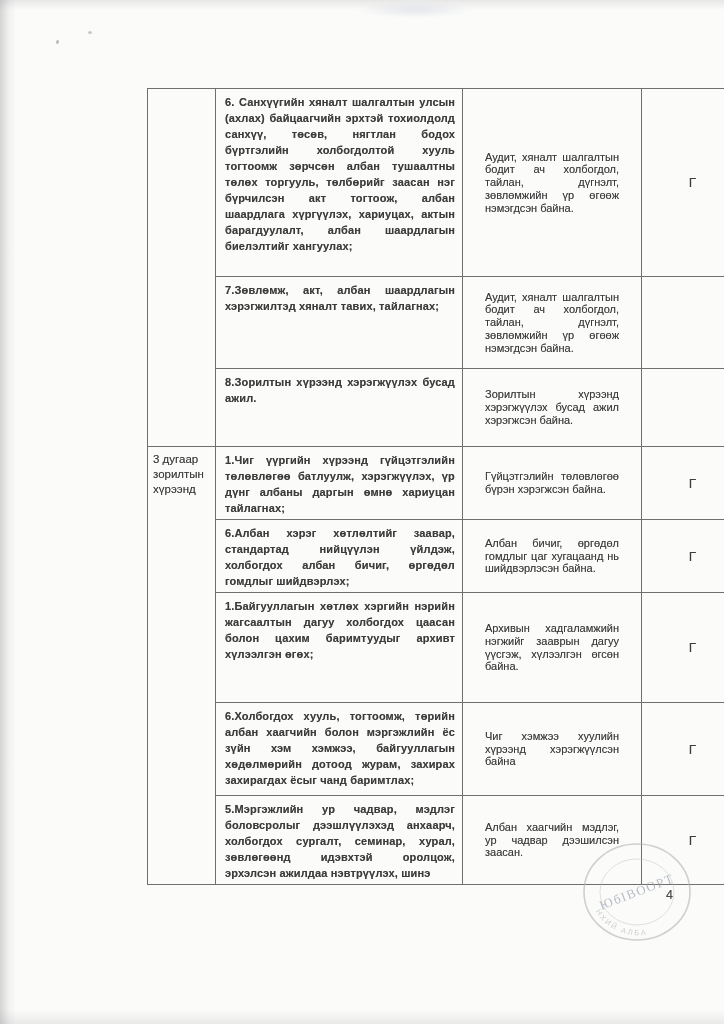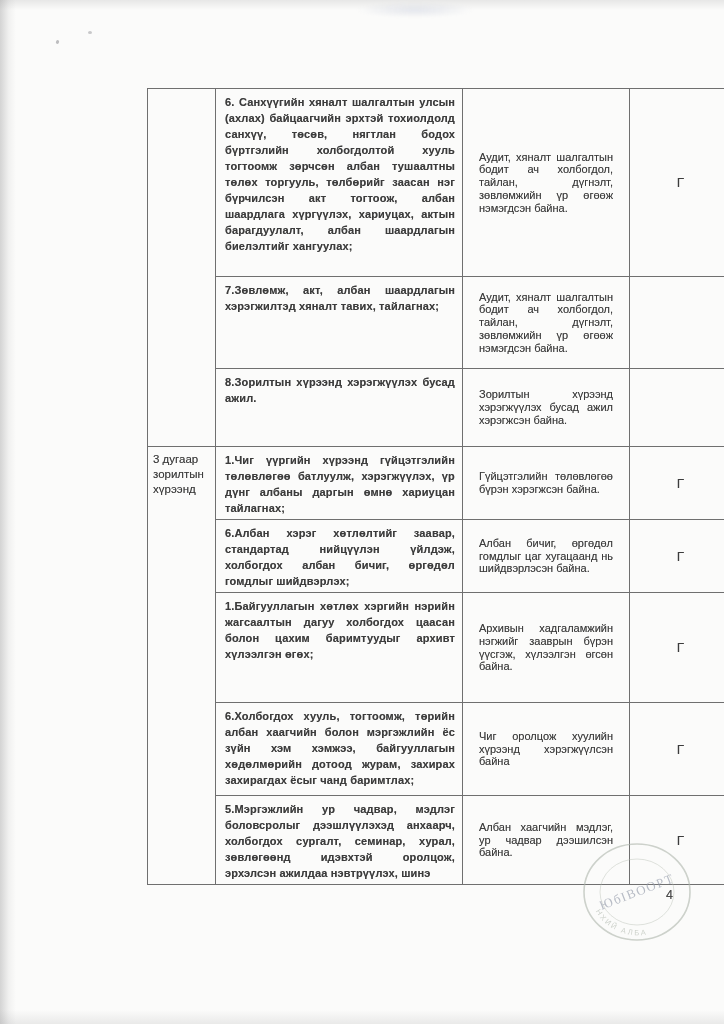--- a/index.html
+++ b/index.html
@@ -57,21 +57,21 @@
     width:230px;vertical-align:top;
     font-size:11px;line-height:16px;
     letter-spacing:.15px;
     padding:5px 7px 3px 9px;
     text-align:justify;
     font-weight:bold;
   }
   td.c3{
     width:134px;vertical-align:middle;
     font-size:11px;line-height:12.8px;
-    padding:4px 16px;
+    padding:4px 22px;
     text-align:justify;
   }
   td.c4{
     width:99px;vertical-align:middle;
     text-align:center;
     font-size:13.5px;
   }
   tr.r1{height:188px;} tr.r2{height:92px;} tr.r3{height:78px;margin-top:6px;}
   tr.r4{height:69px;} tr.r5{height:67px;} tr.r6{height:110px;}
   tr.r7{height:93px;} tr.r8{height:88px;}
@@ -122,31 +122,31 @@
       <td class="c3 scan-text">Гүйцэтгэлийн төлөвлөгөө бүрэн хэрэгжсэн байна.</td>
       <td class="c4 scan-text">Г</td>
     </tr>
     <tr class="r5">
       <td class="c2 scan-text">6.Албан хэрэг хөтлөлтийг заавар, стандартад нийцүүлэн үйлдэж, холбогдох албан бичиг, өргөдөл гомдлыг шийдвэрлэх;</td>
       <td class="c3 scan-text">Албан бичиг, өргөдөл гомдлыг цаг хугацаанд нь шийдвэрлэсэн байна.</td>
       <td class="c4 scan-text">Г</td>
     </tr>
     <tr class="r6">
       <td class="c2 scan-text">1.Байгууллагын хөтлөх хэргийн нэрийн жагсаалтын дагуу холбогдох цаасан болон цахим баримтуудыг архивт хүлээлгэн өгөх;</td>
-      <td class="c3 scan-text">Архивын хадгаламжийн нэгжийг зааврын бүрэн үүсгэж, хүлээлгэн өгсөн байна.</td>
+      <td class="c3 scan-text">Архивын хадгаламжийн нэгжийг зааврын дагуу үүсгэж, хүлээлгэн өгсөн байна.</td>
       <td class="c4 scan-text">Г</td>
     </tr>
     <tr class="r7">
       <td class="c2 scan-text">6.Холбогдох хууль, тогтоомж, төрийн албан хаагчийн болон мэргэжлийн ёс зүйн хэм хэмжээ, байгууллагын хөдөлмөрийн дотоод журам, захирах захирагдах ёсыг чанд баримтлах;</td>
-      <td class="c3 scan-text">Чиг оролцож хуулийн хүрээнд хэрэгжүүлсэн байна</td>
+      <td class="c3 scan-text">Чиг хэмжээ хуулийн хүрээнд хэрэгжүүлсэн байна</td>
       <td class="c4 scan-text">Г</td>
     </tr>
     <tr class="r8">
       <td class="c2 scan-text">5.Мэргэжлийн ур чадвар, мэдлэг боловсролыг дээшлүүлэхэд анхаарч, холбогдох сургалт, семинар, хурал, зөвлөгөөнд идэвхтэй оролцож, эрхэлсэн ажилдаа нэвтрүүлэх, шинэ</td>
-      <td class="c3 scan-text">Албан хаагчийн мэдлэг, ур чадвар дээшилсэн байна.</td>
+      <td class="c3 scan-text">Албан хаагчийн мэдлэг, ур чадвар дээшилсэн заасан.</td>
       <td class="c4 scan-text">Г</td>
     </tr>
   </tbody>
 </table>
 
 <svg class="stamp" viewBox="0 0 144 124" xmlns="http://www.w3.org/2000/svg">
   <defs>
     <path id="arc-bottom" d="M 24 66 A 48 44 0 0 0 118 70" fill="none"></path>
   </defs>
   <ellipse cx="70" cy="60" rx="53" ry="48" fill="none" stroke="#aeb5ab" stroke-width="1.6" opacity="0.75"></ellipse>

